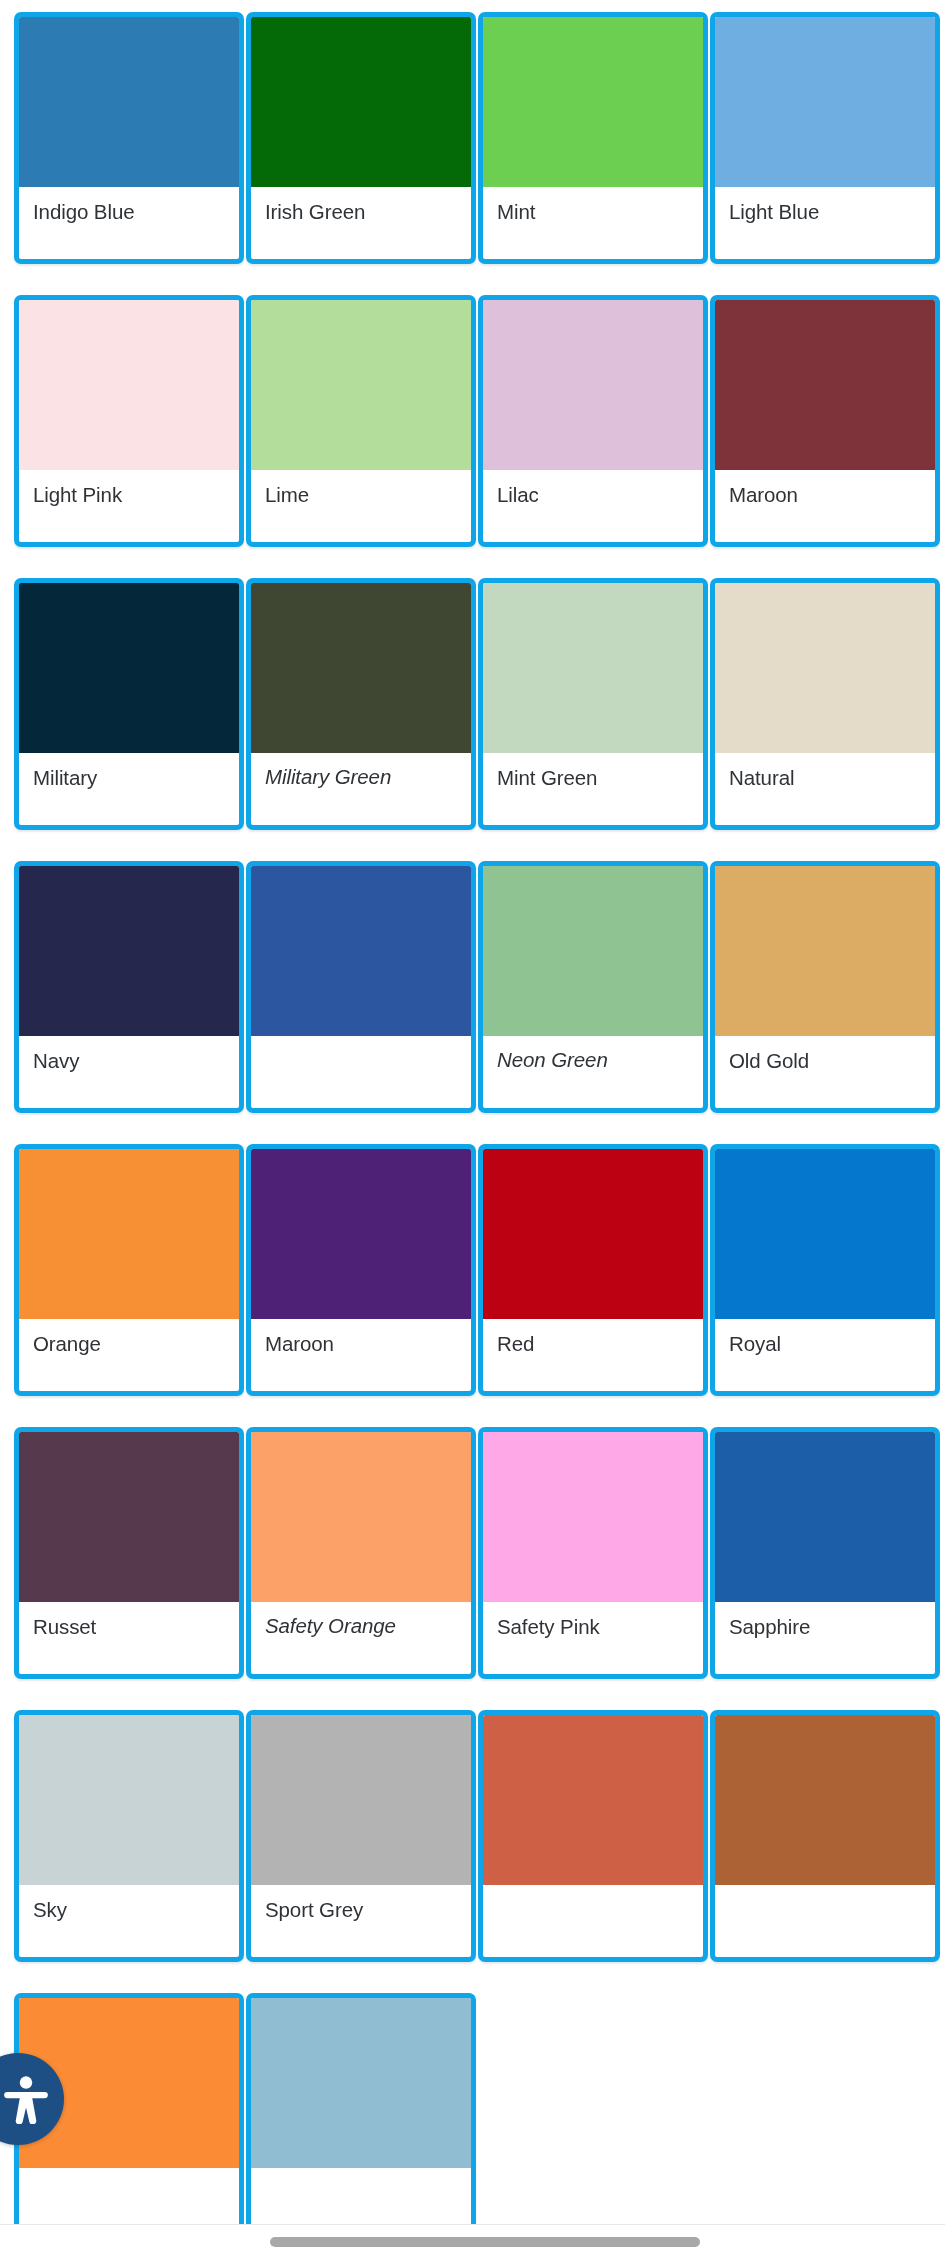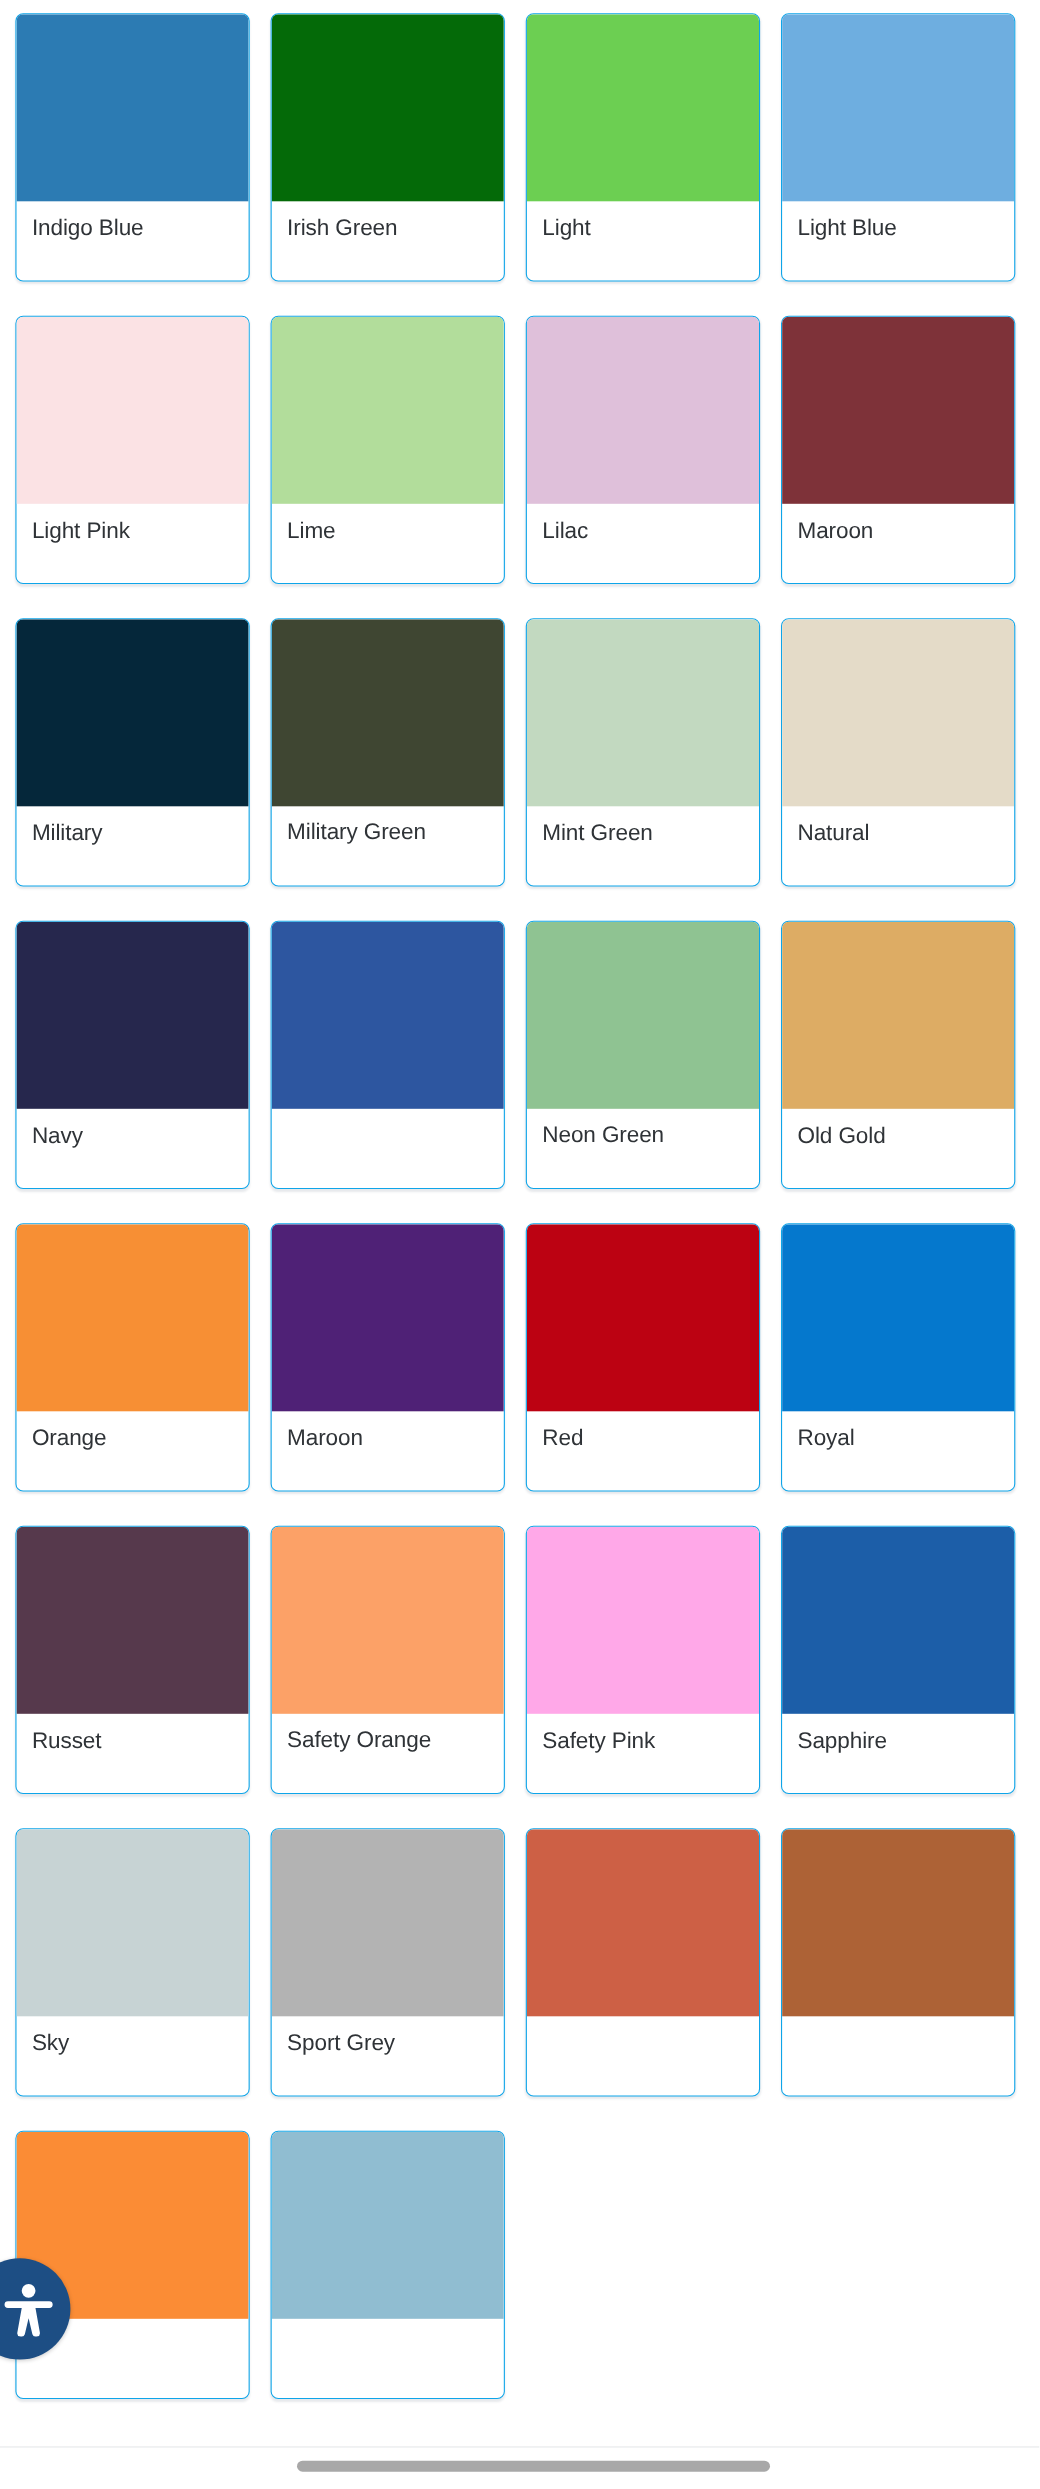--- a/index.html
+++ b/index.html
@@ -34,23 +34,23 @@
     display: grid;
     grid-template-columns: repeat(4, 213px);
     column-gap: 19px;
     row-gap: 31px;
     padding: 12px 14px 0 14px;
   }
 
   
   .swatch-card {
     position: relative;
-    width: 213px;
-    background: #ffffff;
-    border: 1px solid #0ea5e9;
+    width: 230px;
+    background: #ffffff;
+    border: 5px solid #0ea5e9;
     border-radius: 7px;
     box-shadow: 0 2px 2px rgba(20,40,70,0.10);
     overflow: hidden;
     cursor: pointer;
   }
 
   .swatch-chip {
     width: 100%;
     height: 170px;
     display: block;
@@ -60,20 +60,21 @@
     font-size: 20.5px;
     line-height: 25px;
     color: #2f3337;
     padding: 12px 14px 0 14px;
     height: 72px;
     letter-spacing: -0.1px;
   }
 
   .swatch-card.two-line .swatch-label {
     padding-top: 11px;
+    font-style: italic;
   }
 
   
 
   
   #a11y-button {
     position: absolute;
     left: -28px;
     top: 2053px;
     width: 92px;
@@ -126,21 +127,21 @@
         <div class="swatch-card">
           <span class="swatch-chip" style="background: rgb(44, 123, 179);"></span>
           <div class="swatch-label">Indigo Blue</div>
         </div>
         <div class="swatch-card">
           <span class="swatch-chip" style="background: rgb(4, 106, 8);"></span>
           <div class="swatch-label">Irish Green</div>
         </div>
         <div class="swatch-card">
           <span class="swatch-chip" style="background: rgb(108, 207, 82);"></span>
-          <div class="swatch-label">Light</div>
+          <div class="swatch-label">Mint</div>
         </div>
         <div class="swatch-card">
           <span class="swatch-chip" style="background: rgb(110, 174, 224);"></span>
           <div class="swatch-label">Light Blue</div>
         </div>
         <div class="swatch-card">
           <span class="swatch-chip" style="background: rgb(251, 226, 228);"></span>
           <div class="swatch-label">Light Pink</div>
         </div>
         <div class="swatch-card">

